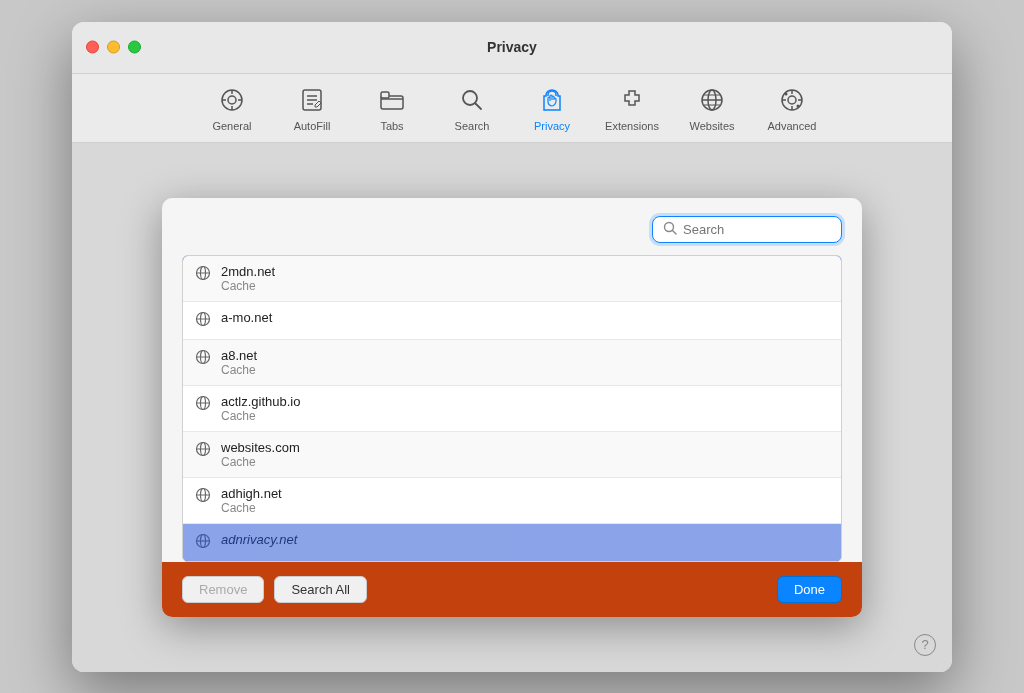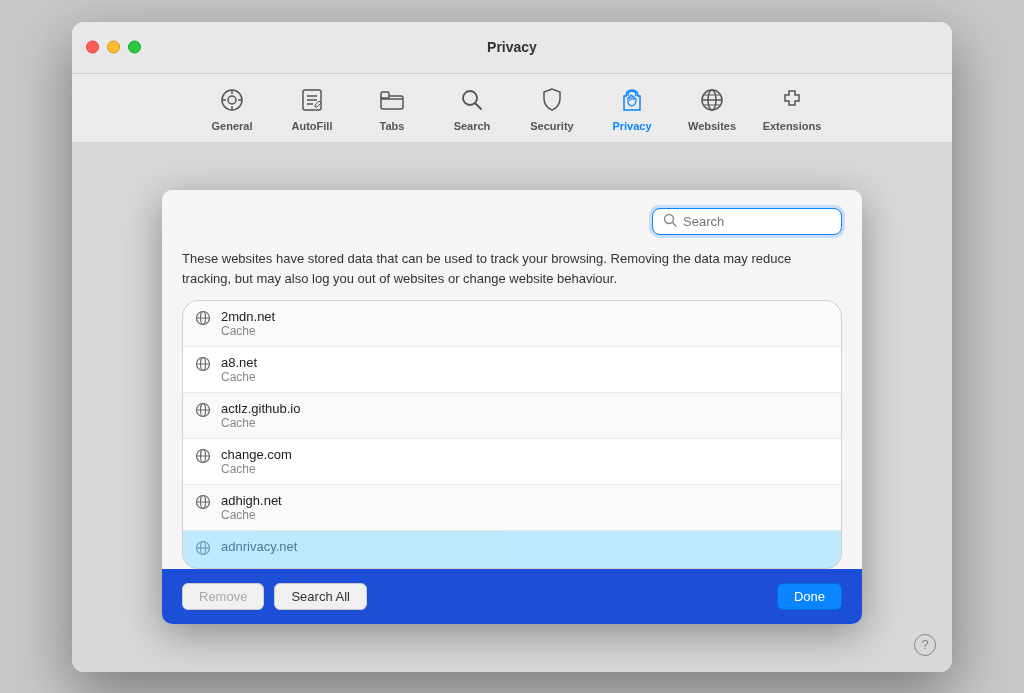--- a/index.html
+++ b/index.html
@@ -65,21 +65,20 @@
     
     .toolbar {
       background: #ebebeb;
       padding: 10px 20px;
       display: flex;
       align-items: center;
       justify-content: center;
       gap: 20px;
       border-bottom: 1px solid #d0d0d0;
       flex-shrink: 0;
-      font-weight: bold;
     }
 
     .toolbar-item {
       display: flex;
       flex-direction: column;
       align-items: center;
       gap: 4px;
       cursor: pointer;
       min-width: 60px;
     }
@@ -185,37 +184,38 @@
     .description-text {
       font-size: 13px;
       color: #333;
       line-height: 1.5;
     }
 
     
     .website-list {
       margin: 0 20px;
       border: 1px solid #d0d0d0;
-      border-radius: 16px;
-      background: #7dd3fc;
+      border-radius: 6px;
+      background: #1d4ed8;
       overflow: hidden;
       max-height: 330px;
       overflow-y: auto;
     }
 
     .list-item {
       display: flex;
       align-items: flex-start;
       padding: 8px 12px;
       border-bottom: 1px solid #e8e8e8;
       gap: 10px;
     }
 
     .list-item:last-child {
       border-bottom: none;
+      font-style: italic;
     }
 
     .list-item:nth-child(odd) {
       background: #f9f9f9;
     }
 
     .list-item:nth-child(even) {
       background: #fff;
     }
 
@@ -246,21 +246,21 @@
     .list-item.clipped {
       opacity: 0.5;
     }
 
     
     .dialog-footer {
       padding: 14px 20px;
       display: flex;
       align-items: center;
       justify-content: space-between;
-      background: #1d4ed8;
+      background: #c2410c;
     }
 
     .footer-left {
       display: flex;
       gap: 10px;
     }
 
     .btn {
       padding: 5px 16px;
       border-radius: 6px;
@@ -335,79 +335,85 @@
     </div>
     <div class="toolbar-item">
       <div class="icon-area">
         <svg width="24" height="24" viewBox="0 0 24 24" fill="none">
           <circle cx="10" cy="10" r="7" stroke="#555" stroke-width="1.8" fill="none"></circle>
           <line x1="15.5" y1="15.5" x2="21" y2="21" stroke="#555" stroke-width="1.8" stroke-linecap="round"></line>
         </svg>
       </div>
       <span class="label">Search</span>
     </div>
-    <div class="toolbar-item">
-      <div class="icon-area">
-        <svg width="22" height="26" viewBox="0 0 22 26" fill="none">
-          <path d="M11 2L3 5v7c0 5 3.5 9.5 8 11 4.5-1.5 8-6 8-11V5L11 2z" stroke="#555" stroke-width="1.5" fill="none"></path>
-        </svg>
-      </div>
-      <span class="label">Security</span>
-    </div>
     <div class="toolbar-item active">
       <div class="icon-area">
         <svg width="24" height="26" viewBox="0 0 24 26" fill="none">
           <path d="M12 3C9 3 6 5 6 8v1H4v14h16V9h-2V8c0-3-3-5-6-5z" stroke="#0a84ff" stroke-width="1.5" fill="none"></path>
           <path d="M8 9V8a4 4 0 018 0v1" stroke="#0a84ff" stroke-width="1.5" fill="none"></path>
 
           <path d="M8 14v-3a1 1 0 012 0v3m0-1V9a1 1 0 012 0v4m0-2v-1a1 1 0 012 0v3m0 0v-1a1 1 0 012 0v2c0 2.5-2 5-4 5s-4-2-4-4v-3" stroke="#0a84ff" stroke-width="1.2" fill="none"></path>
         </svg>
       </div>
       <span class="label">Privacy</span>
+    </div>
+    <div class="toolbar-item">
+      <div class="icon-area">
+        <svg width="26" height="26" viewBox="0 0 26 26" fill="none">
+          <path d="M10 4h6v4h4v6h-4v4h-6v-4H6v-6h4V4z" stroke="#555" stroke-width="1.5" fill="none"></path>
+        </svg>
+      </div>
+      <span class="label">Extensions</span>
     </div>
     <div class="toolbar-item">
       <div class="icon-area">
         <svg width="26" height="26" viewBox="0 0 26 26" fill="none">
           <circle cx="13" cy="13" r="10" stroke="#555" stroke-width="1.5" fill="none"></circle>
           <ellipse cx="13" cy="13" rx="4" ry="10" stroke="#555" stroke-width="1.5" fill="none"></ellipse>
           <line x1="3" y1="13" x2="23" y2="13" stroke="#555" stroke-width="1.5"></line>
           <line x1="5" y1="8" x2="21" y2="8" stroke="#555" stroke-width="1"></line>
           <line x1="5" y1="18" x2="21" y2="18" stroke="#555" stroke-width="1"></line>
         </svg>
       </div>
       <span class="label">Websites</span>
     </div>
     <div class="toolbar-item">
       <div class="icon-area">
         <svg width="26" height="26" viewBox="0 0 26 26" fill="none">
-          <path d="M10 4h6v4h4v6h-4v4h-6v-4H6v-6h4V4z" stroke="#555" stroke-width="1.5" fill="none"></path>
-        </svg>
-      </div>
-      <span class="label">Extensions</span>
+          <circle cx="13" cy="13" r="10" stroke="#555" stroke-width="1.5" fill="none"></circle>
+          <circle cx="13" cy="13" r="4" stroke="#555" stroke-width="1.5" fill="none"></circle>
+          <line x1="13" y1="3" x2="13" y2="7" stroke="#555" stroke-width="1.5"></line>
+          <line x1="13" y1="19" x2="13" y2="23" stroke="#555" stroke-width="1.5"></line>
+          <line x1="3" y1="13" x2="7" y2="13" stroke="#555" stroke-width="1.5"></line>
+          <line x1="19" y1="13" x2="23" y2="13" stroke="#555" stroke-width="1.5"></line>
+          <circle cx="7" cy="7" r="1.5" fill="#555"></circle>
+          <circle cx="19" cy="19" r="1.5" fill="#555"></circle>
+        </svg>
+      </div>
+      <span class="label">Advanced</span>
     </div>
   </div>
 
   <div class="content-area">
 
     <div class="dialog">
       <div class="dialog-top">
 
         <div class="search-row">
           <div class="search-box">
             <div class="search-icon-wrap">
               <svg width="14" height="14" viewBox="0 0 14 14" fill="none">
                 <circle cx="6" cy="6" r="4.5" stroke="#888" stroke-width="1.4" fill="none"></circle>
                 <line x1="9.5" y1="9.5" x2="13" y2="13" stroke="#888" stroke-width="1.4" stroke-linecap="round"></line>
               </svg>
             </div>
             <input class="search-input" type="text" placeholder="Search" style="">
           </div>
         </div>
 
-        <p class="description-text">These websites have stored data that can be used to track your browsing. Removing the data may reduce tracking, but may also log you out of websites or change website behaviour.</p>
       </div>
 
       <div class="website-list">
 
       <div class="list-item">
             <div class="globe-icon"><svg width="16" height="16" viewBox="0 0 16 16" fill="none">
       <circle cx="8" cy="8" r="6.5" stroke="#666" stroke-width="1.2" fill="none"></circle>
       <ellipse cx="8" cy="8" rx="2.5" ry="6.5" stroke="#666" stroke-width="1.2" fill="none"></ellipse>
       <line x1="1.5" y1="8" x2="14.5" y2="8" stroke="#666" stroke-width="1.2"></line>
     </svg></div>
@@ -416,20 +422,30 @@
               <span class="site-detail">Cache</span>
             </div>
           </div>
           <div class="list-item">
             <div class="globe-icon"><svg width="16" height="16" viewBox="0 0 16 16" fill="none">
       <circle cx="8" cy="8" r="6.5" stroke="#666" stroke-width="1.2" fill="none"></circle>
       <ellipse cx="8" cy="8" rx="2.5" ry="6.5" stroke="#666" stroke-width="1.2" fill="none"></ellipse>
       <line x1="1.5" y1="8" x2="14.5" y2="8" stroke="#666" stroke-width="1.2"></line>
     </svg></div>
             <div class="site-info">
+              <span class="site-name">a-mo.net</span>
+            </div>
+          </div>
+          <div class="list-item">
+            <div class="globe-icon"><svg width="16" height="16" viewBox="0 0 16 16" fill="none">
+      <circle cx="8" cy="8" r="6.5" stroke="#666" stroke-width="1.2" fill="none"></circle>
+      <ellipse cx="8" cy="8" rx="2.5" ry="6.5" stroke="#666" stroke-width="1.2" fill="none"></ellipse>
+      <line x1="1.5" y1="8" x2="14.5" y2="8" stroke="#666" stroke-width="1.2"></line>
+    </svg></div>
+            <div class="site-info">
               <span class="site-name">a8.net</span>
               <span class="site-detail">Cache</span>
             </div>
           </div>
           <div class="list-item">
             <div class="globe-icon"><svg width="16" height="16" viewBox="0 0 16 16" fill="none">
       <circle cx="8" cy="8" r="6.5" stroke="#666" stroke-width="1.2" fill="none"></circle>
       <ellipse cx="8" cy="8" rx="2.5" ry="6.5" stroke="#666" stroke-width="1.2" fill="none"></ellipse>
       <line x1="1.5" y1="8" x2="14.5" y2="8" stroke="#666" stroke-width="1.2"></line>
     </svg></div>
@@ -438,21 +454,21 @@
               <span class="site-detail">Cache</span>
             </div>
           </div>
           <div class="list-item">
             <div class="globe-icon"><svg width="16" height="16" viewBox="0 0 16 16" fill="none">
       <circle cx="8" cy="8" r="6.5" stroke="#666" stroke-width="1.2" fill="none"></circle>
       <ellipse cx="8" cy="8" rx="2.5" ry="6.5" stroke="#666" stroke-width="1.2" fill="none"></ellipse>
       <line x1="1.5" y1="8" x2="14.5" y2="8" stroke="#666" stroke-width="1.2"></line>
     </svg></div>
             <div class="site-info">
-              <span class="site-name">change.com</span>
+              <span class="site-name">websites.com</span>
               <span class="site-detail">Cache</span>
             </div>
           </div>
           <div class="list-item">
             <div class="globe-icon"><svg width="16" height="16" viewBox="0 0 16 16" fill="none">
       <circle cx="8" cy="8" r="6.5" stroke="#666" stroke-width="1.2" fill="none"></circle>
       <ellipse cx="8" cy="8" rx="2.5" ry="6.5" stroke="#666" stroke-width="1.2" fill="none"></ellipse>
       <line x1="1.5" y1="8" x2="14.5" y2="8" stroke="#666" stroke-width="1.2"></line>
     </svg></div>
             <div class="site-info">

